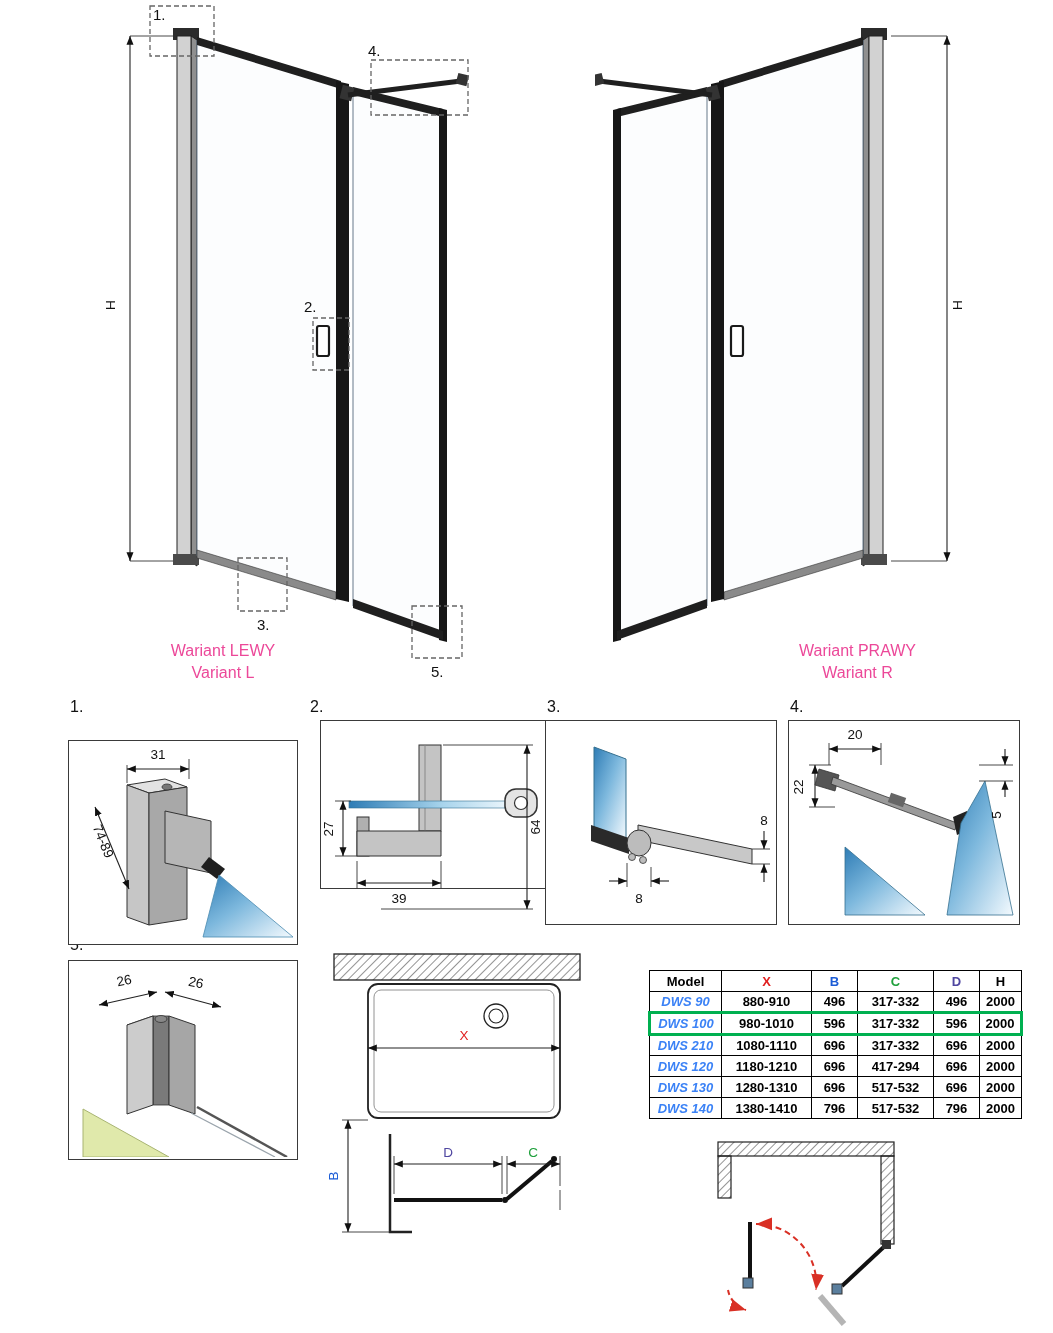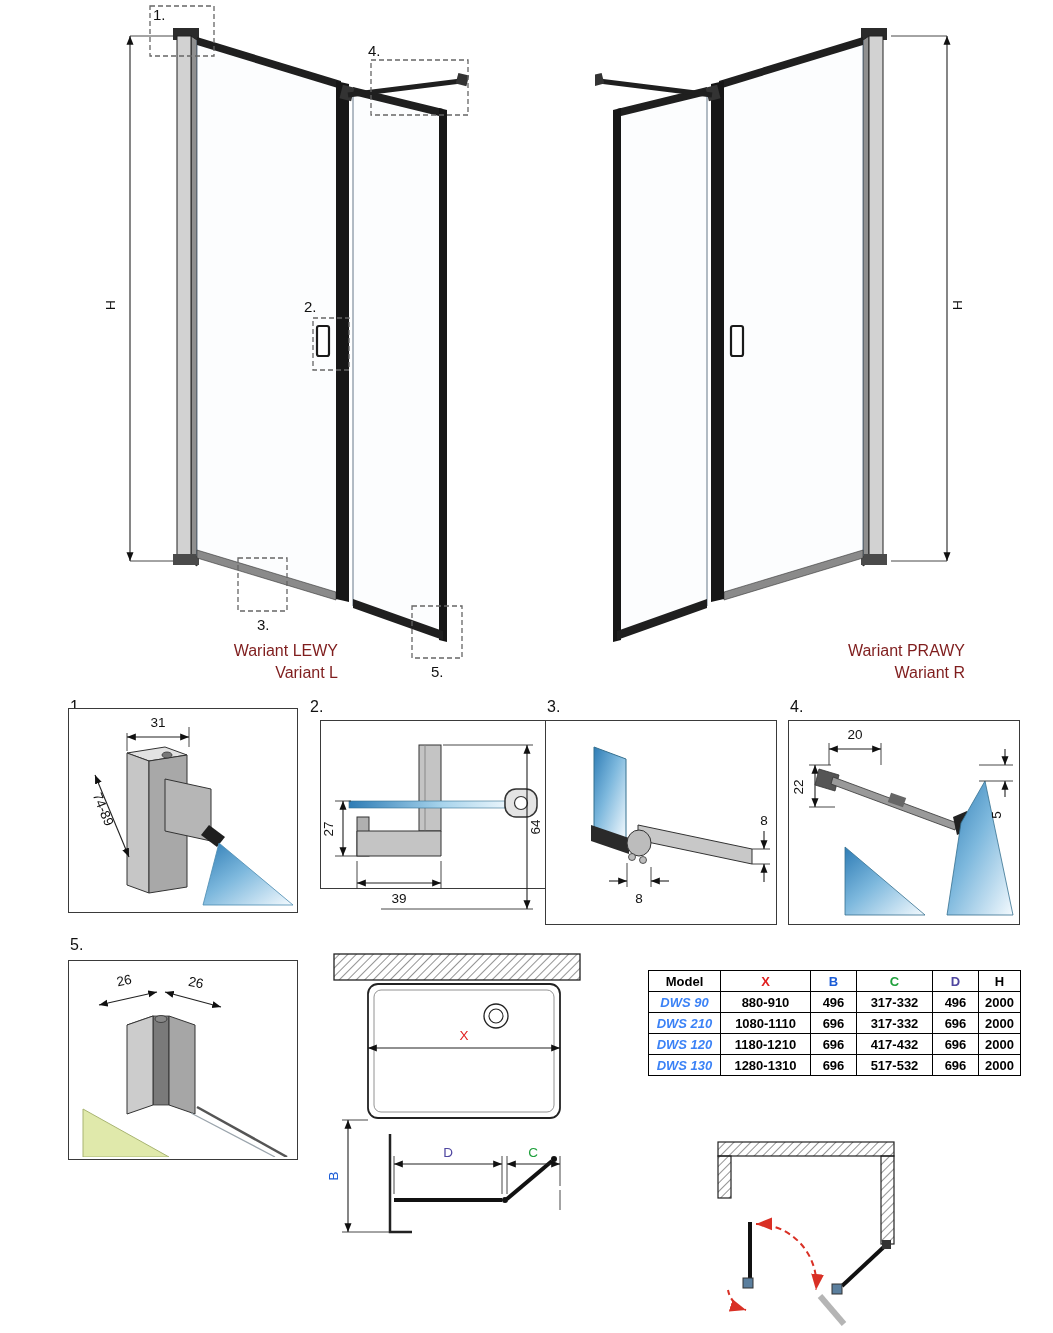--- a/index.html
+++ b/index.html
@@ -10,21 +10,21 @@
   svg{display:block}
   svg text{font-family:"Liberation Sans",sans-serif;fill:#111}
   .dim{font-size:13.5px}
   .call{font-size:15px}
   .lx{fill:#e02020}
   .lb{fill:#1b5cd6}
   .lc{fill:#1fa03c}
   .ld{fill:#4f46a0}
   .dl{stroke:#222;stroke-width:1.1;fill:none}
   .tick{stroke:#333;stroke-width:0.9;fill:none}
-  .variant-label{position:absolute;text-align:right;font-size:16px;line-height:22px;color:#7f1d1d}
+  .variant-label{position:absolute;text-align:center;font-size:16px;line-height:22px;color:#ec4899}
   .dnum{position:absolute;font-size:16px;color:#111}
   .dbox{position:absolute;border:1.6px solid #3a3a3a;background:#fff}
   .spec-table{position:absolute;left:648px;top:970px;border-collapse:collapse;font-size:13px;color:#000;background:#fff}
   .spec-table th,.spec-table td{border:1px solid #000;text-align:center;padding:2px 5px;height:21px}
   .spec-table th{font-weight:bold}
   .spec-table th.model{width:72px}
   .spec-table td.model{font-weight:bold;font-style:italic}
   .spec-table .col-x{width:90px;color:#e02020}
   .spec-table .col-b{width:46px;color:#1b5cd6}
   .spec-table .col-c{width:76px;color:#1fa03c}
@@ -147,21 +147,21 @@
     <div>Wariant PRAWY</div>
     <div>Wariant R</div>
   </div>
 
   <div class="dnum" style="left:70px;top:698px">1.</div>
   <div class="dnum" style="left:310px;top:698px">2.</div>
   <div class="dnum" style="left:547px;top:698px">3.</div>
   <div class="dnum" style="left:790px;top:698px">4.</div>
   <div class="dnum" style="left:70px;top:936px">5.</div>
 
-  <div class="dbox" style="left:68px;top:708px;width:230px;height:205px">
+  <div class="dbox" style="left:68px;top:740px;width:230px;height:205px">
     <svg width="227" height="201" viewBox="0 0 227 201">
       <line class="tick" x1="58" y1="24" x2="58" y2="42"></line>
       <line class="tick" x1="120" y1="18" x2="120" y2="38"></line>
       <line class="dl" x1="58" y1="28" x2="120" y2="28" marker-start="url(#mA)" marker-end="url(#mA)"></line>
       <text class="dim" x="89" y="18" text-anchor="middle">31</text>
       <g>
         <polygon points="58,44 96,38 118,46 80,52" fill="#e2e2e2" stroke="#333" stroke-width="1"></polygon>
         <polygon points="58,44 80,52 80,184 58,176" fill="#c6c6c6" stroke="#333" stroke-width="1"></polygon>
         <polygon points="80,52 118,46 118,178 80,184" fill="#a8a8a8" stroke="#333" stroke-width="1"></polygon>
         <polygon points="96,70 142,80 142,132 96,122" fill="#b6b6b6" stroke="#333" stroke-width="1"></polygon>
@@ -323,42 +323,58 @@
     </thead>
     <tbody>
       <tr>
         <td class="model">DWS 90</td>
         <td>880-910</td>
         <td>496</td>
         <td>317-332</td>
         <td>496</td>
         <td>2000</td>
       </tr>
+      <tr class="hl">
+        <td class="model">DWS 100</td>
+        <td>980-1010</td>
+        <td>596</td>
+        <td>317-332</td>
+        <td>596</td>
+        <td>2000</td>
+      </tr>
       <tr>
         <td class="model">DWS 210</td>
         <td>1080-1110</td>
         <td>696</td>
         <td>317-332</td>
         <td>696</td>
         <td>2000</td>
       </tr>
       <tr>
         <td class="model">DWS 120</td>
         <td>1180-1210</td>
         <td>696</td>
-        <td>417-432</td>
+        <td>417-294</td>
         <td>696</td>
         <td>2000</td>
       </tr>
       <tr>
         <td class="model">DWS 130</td>
         <td>1280-1310</td>
         <td>696</td>
         <td>517-532</td>
         <td>696</td>
+        <td>2000</td>
+      </tr>
+      <tr>
+        <td class="model">DWS 140</td>
+        <td>1380-1410</td>
+        <td>796</td>
+        <td>517-532</td>
+        <td>796</td>
         <td>2000</td>
       </tr>
     </tbody>
   </table>
 
   <svg class="abs" style="left:712px;top:1138px" width="190" height="195" viewBox="0 0 190 195">
     <rect x="6" y="4" width="176" height="14" fill="url(#hatch)" stroke="#222" stroke-width="1.2"></rect>
     <rect x="6" y="18" width="13" height="42" fill="url(#hatch)" stroke="#222" stroke-width="1.2"></rect>
     <rect x="169" y="18" width="13" height="88" fill="url(#hatch)" stroke="#222" stroke-width="1.2"></rect>
     <g>

